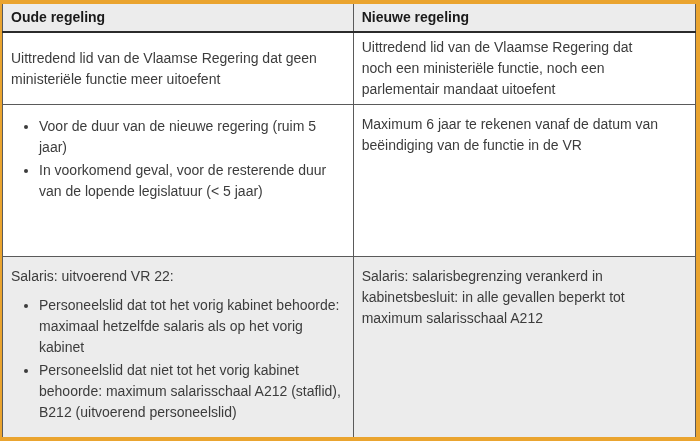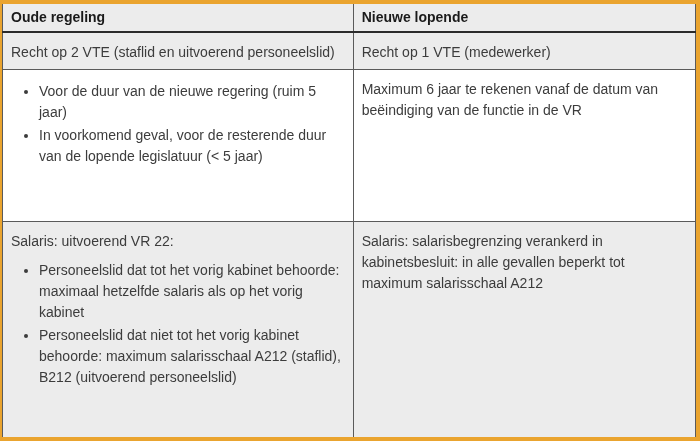--- a/index.html
+++ b/index.html
@@ -43,30 +43,33 @@
 
 <div class="frame">
   <table class="cmp">
     <colgroup>
         <col class="c1">
         <col class="c2">
       </colgroup>
     <thead>
       <tr>
         <th>Oude regeling</th>
-        <th>Nieuwe lopende</th>
+        <th>Nieuwe regeling</th>
       </tr>
     </thead>
     <tbody>
-      <tr class="r2 shade">
+      <tr class="r1">
         <td>
-          <p class="nowrap">Recht op 2 VTE (staflid en uitvoerend personeelslid)</p>
+          <p>Uittredend lid van de Vlaamse Regering dat geen
+ministeriële functie meer uitoefent</p>
         </td>
         <td>
-          <p>Recht op 1 VTE (medewerker)</p>
+          <p>Uittredend lid van de Vlaamse Regering dat
+noch een ministeriële functie, noch een
+parlementair mandaat uitoefent</p>
         </td>
       </tr>
       <tr class="r3">
         <td>
           <ul>
             <li>Voor de duur van de nieuwe regering (ruim 5
 jaar)</li>
             <li>In voorkomend geval, voor de resterende duur
 van de lopende legislatuur (&lt; 5 jaar)</li>
           </ul>

